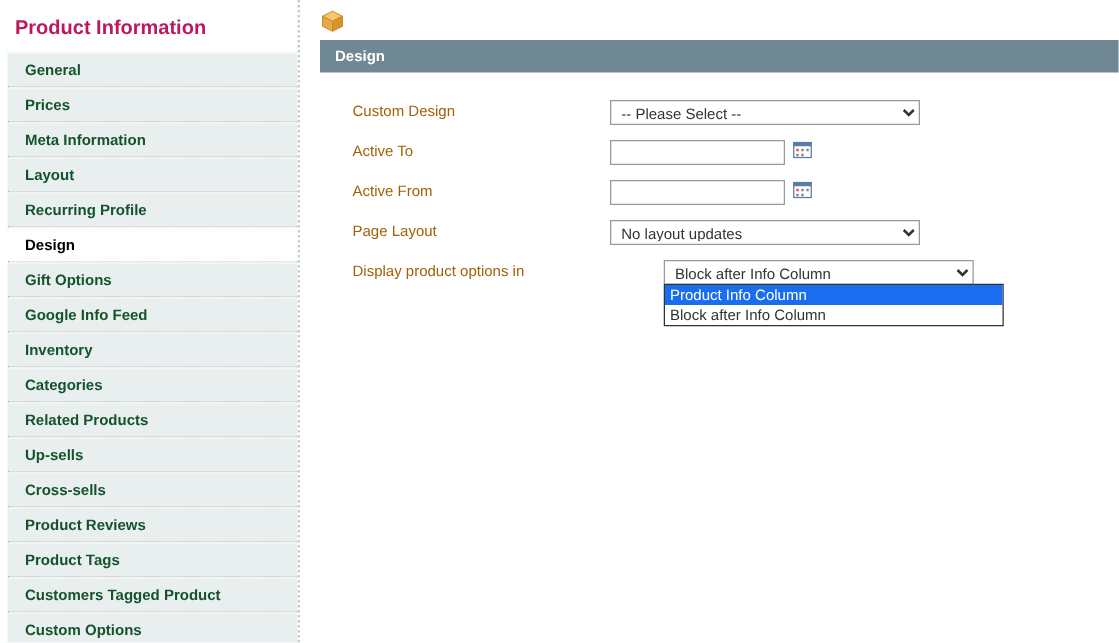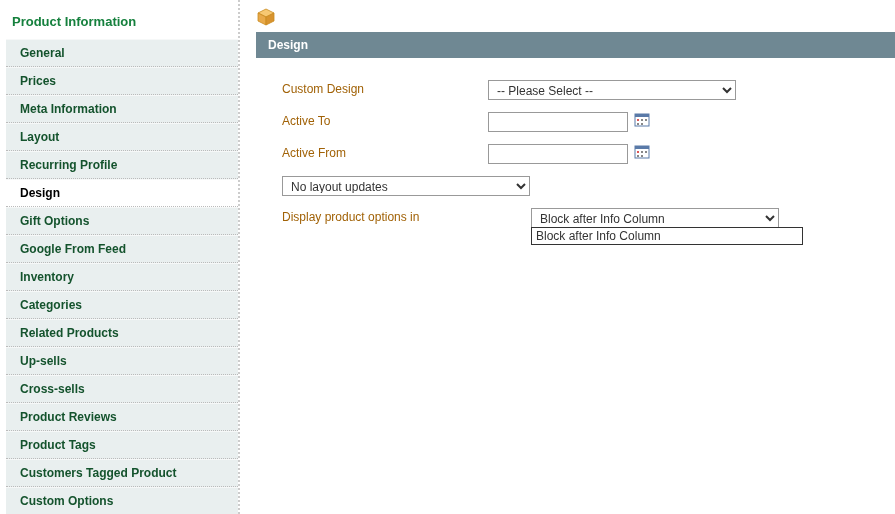--- a/index.html
+++ b/index.html
@@ -1,19 +1,19 @@
 <!DOCTYPE html>
 <html><head>
 <meta charset="utf-8">
 <style>
   * { box-sizing: border-box; margin: 0; padding: 0; }
   body { font-family: Arial, Helvetica, sans-serif; font-size: 12px; color: #333; background: #fff; width: 895px; height: 514px; overflow: hidden; }
   .layout { display: flex; height: 100%; }
   .sidebar { width: 240px; padding: 10px 0 10px 6px; border-right: 2px dotted #ccc; }
-  .sidebar-title { font-size: 13px; font-weight: bold; color: #15803d; padding: 4px 8px 10px 6px; }
+  .sidebar-title { font-size: 16px; font-weight: bold; color: #be185d; padding: 4px 8px 10px 6px; }
   .tabs { list-style: none; }
   .tabs li { background: #e9efef; border-bottom: 1px dotted #bbb; border-top: 1px solid #f6f8f8; padding: 6px 10px 6px 14px; color: #14532d; cursor: pointer; font-weight: bold; }
   .tabs li.active { background: #fff; font-weight: bold; color: #000; }
   .main { flex: 1; padding: 8px 0 0 16px; position: relative; }
   .icon-box { width: 20px; height: 18px; margin-bottom: 6px; }
   .panel { margin-top: 6px; }
   .panel-head { background: #6f8893; color: #fff; font-weight: bold; font-size: 12px; padding: 6px 12px; }
   .panel-body { padding: 16px 0 0 26px; }
   .field-row { display: flex; align-items: flex-start; padding: 6px 0; }
   .field-label { width: 206px; color: #a16207; padding-top: 2px; }
@@ -36,21 +36,21 @@
   <div class="sidebar">
     <div class="sidebar-title">Product Information</div>
     <ul class="tabs">
         <li>General</li>
         <li>Prices</li>
         <li>Meta Information</li>
         <li>Layout</li>
         <li>Recurring Profile</li>
         <li class="active">Design</li>
         <li>Gift Options</li>
-        <li>Google From Feed</li>
+        <li>Google Info Feed</li>
         <li>Inventory</li>
         <li>Categories</li>
         <li>Related Products</li>
         <li>Up-sells</li>
         <li>Cross-sells</li>
         <li>Product Reviews</li>
         <li>Product Tags</li>
         <li>Customers Tagged Product</li>
         <li>Custom Options</li>
       </ul>
@@ -105,31 +105,33 @@
                   <rect x="11" y="7" width="2" height="2" fill="#888"></rect>
                   <rect x="3" y="11" width="2" height="2" fill="#888"></rect>
                   <rect x="7" y="11" width="2" height="2" fill="#888"></rect>
                 </svg>
             </span>
           </div>
         </div>
 
 
         <div class="field-row">
+          <div class="field-label">Page Layout</div>
           <div class="field-ctrl">
             <select class="ctrl sel-wide"><option>No layout updates</option></select>
           </div>
         </div>
 
         <div class="field-row">
           <div class="field-label">Display product options in</div>
           <div class="field-ctrl">
             <div class="dropdown-wrap">
               <select class="ctrl sel-wide"><option>Block after Info Column</option></select>
               <div class="dropdown-list">
+                  <div class="hover">Product Info Column</div>
                   <div>Block after Info Column</div>
                 </div>
             </div>
           </div>
         </div>
 
       </div>
     </div>
   </div>
 </div>

